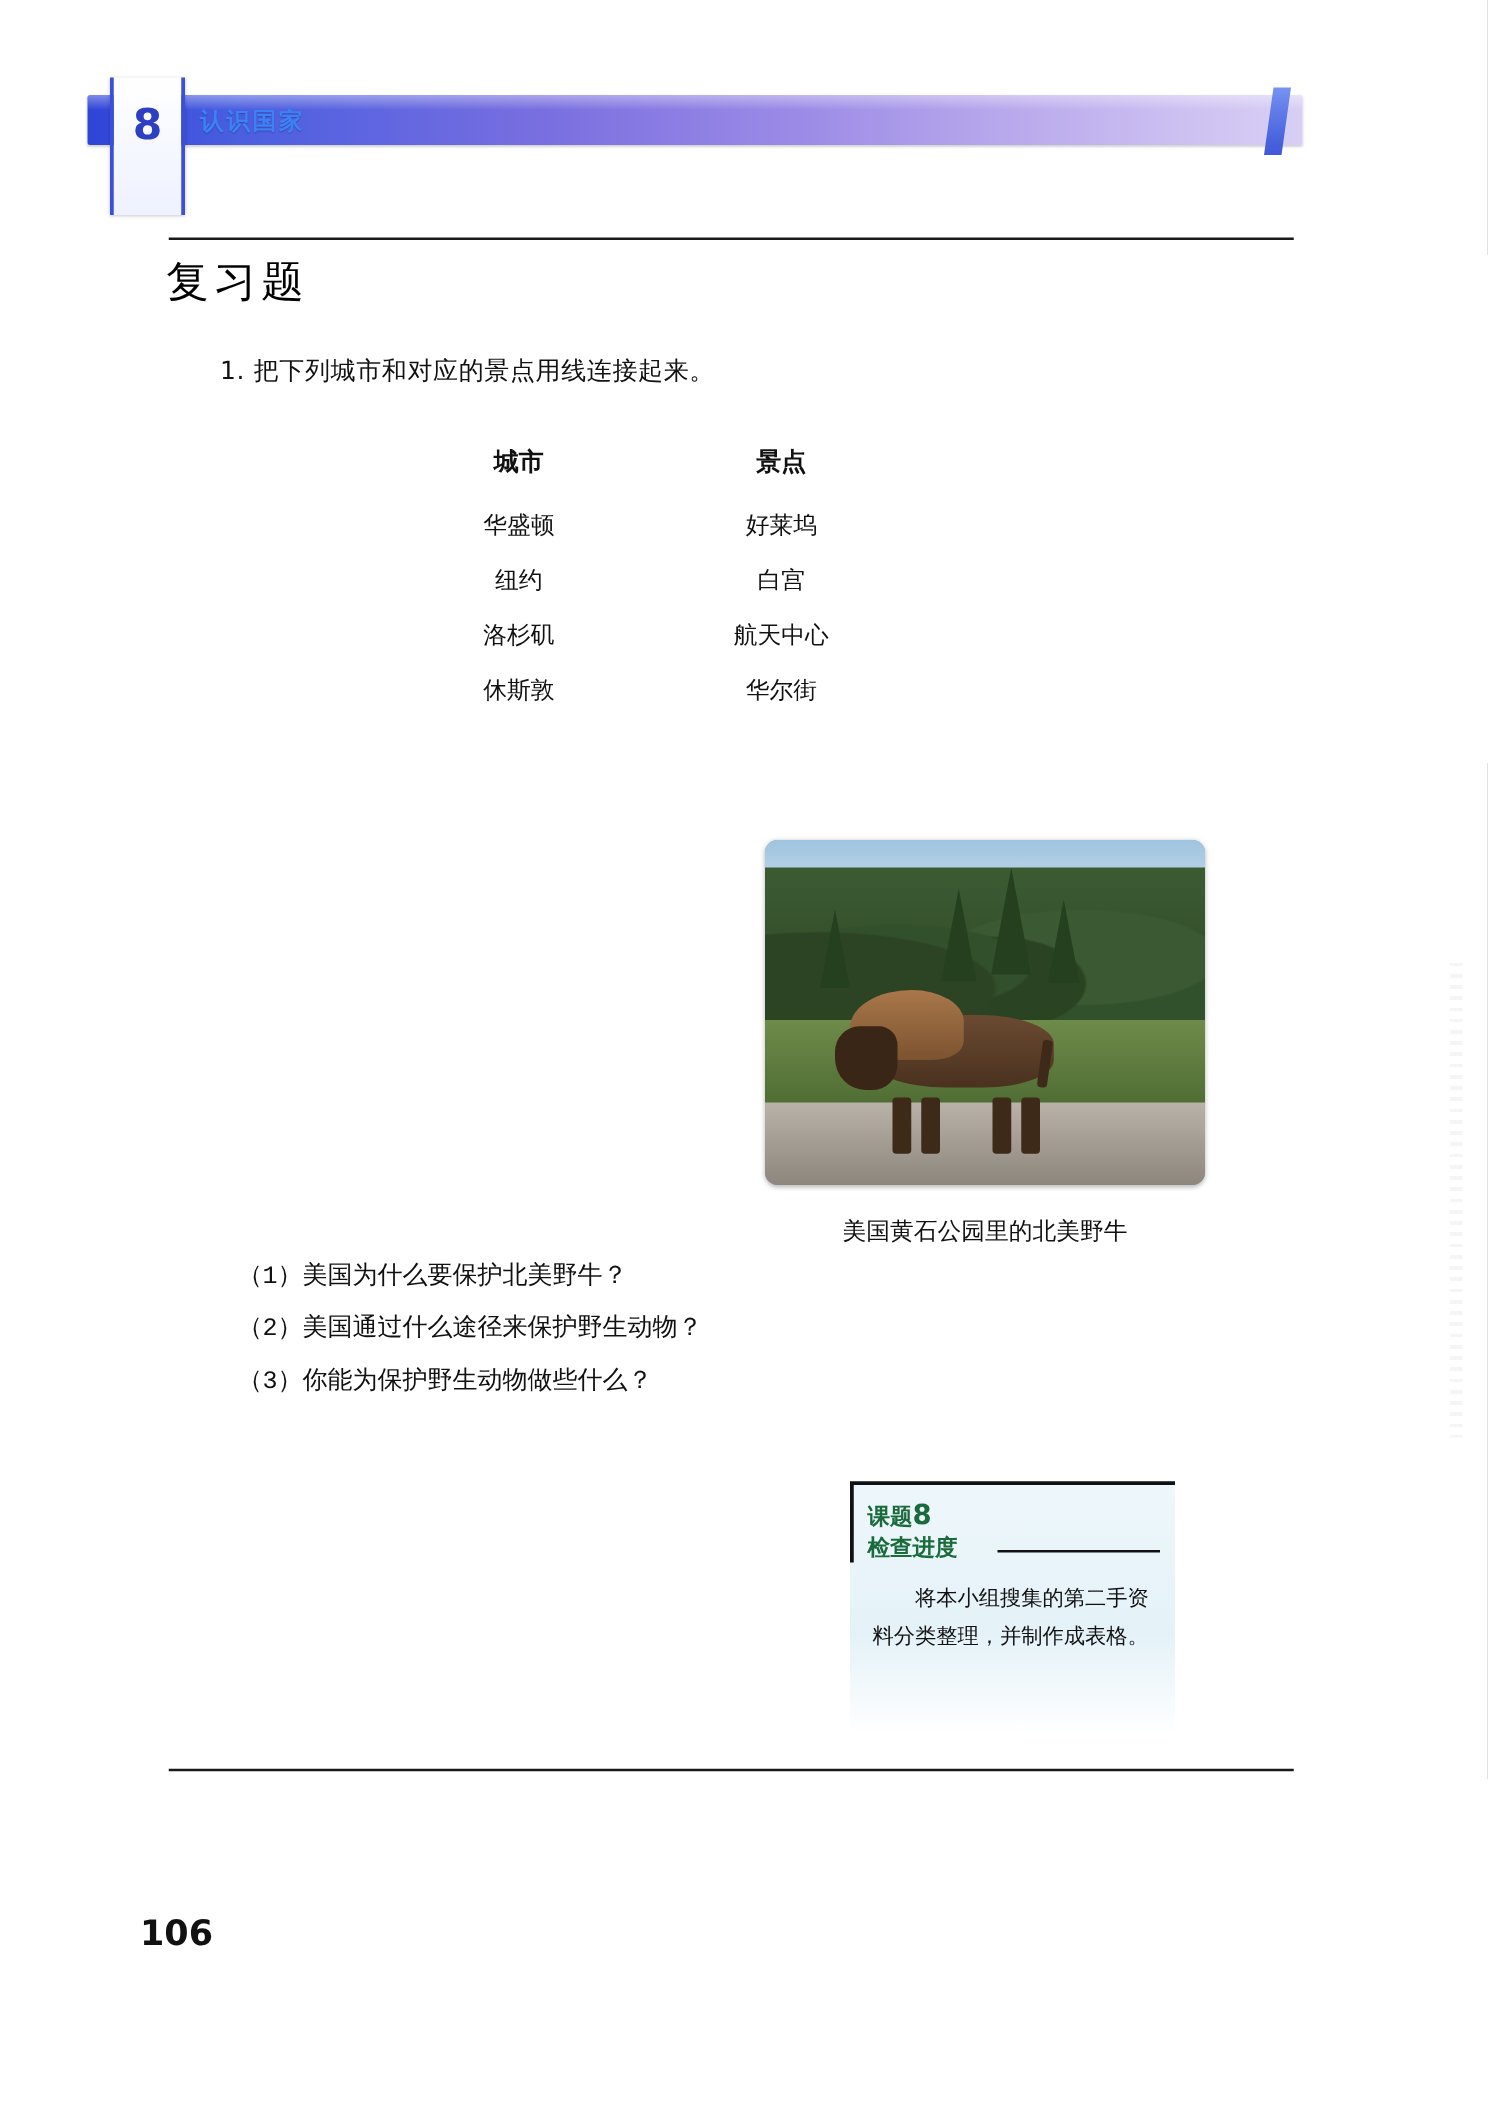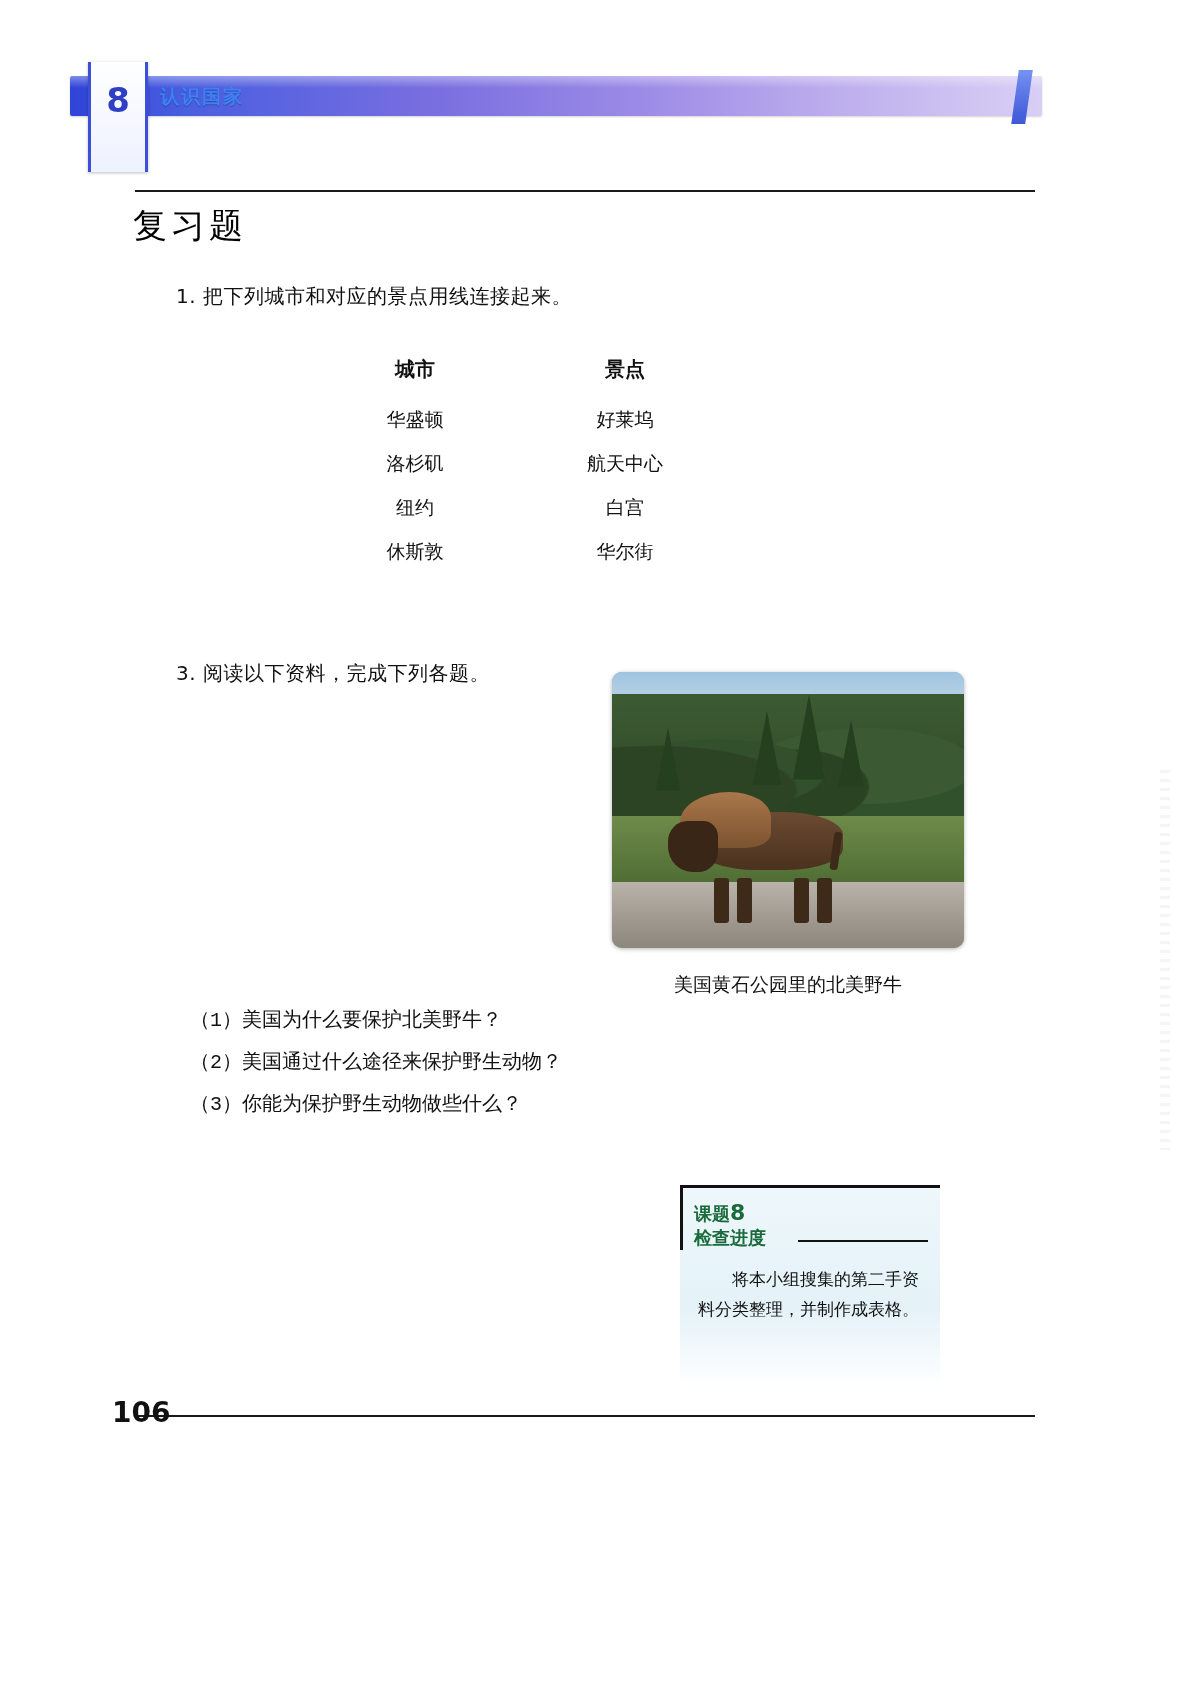--- a/index.html
+++ b/index.html
@@ -344,21 +344,21 @@
     font-size: 17px;
     line-height: 30px;
     color: #111;
     text-indent: 2em;
     font-family: "DejaVu Sans", sans-serif;
   }
   
   .page-num {
     position: absolute;
     left: 112px;
-    top: 1396px;
+    top: 1530px;
     font-size: 28px;
     font-weight: bold;
     color: #111;
     font-family: "DejaVu Sans", sans-serif;
   }
   
   .edge-strip {
     position: absolute;
     right: 20px;
     top: 770px;
@@ -390,35 +390,34 @@
   <div class="match">
     <div class="match-row match-head">
       <div class="match-col">城市</div>
       <div class="match-col right">景点</div>
     </div>
     <div class="match-row">
       <div class="match-col">华盛顿</div>
       <div class="match-col right">好莱坞</div>
     </div>
     <div class="match-row">
+      <div class="match-col">纽约</div>
+      <div class="match-col right">白宫</div>
+    </div>
+    <div class="match-row">
       <div class="match-col">洛杉矶</div>
       <div class="match-col right">航天中心</div>
-    </div>
-    <div class="match-row">
-      <div class="match-col">纽约</div>
-      <div class="match-col right">白宫</div>
     </div>
     <div class="match-row">
       <div class="match-col">休斯敦</div>
       <div class="match-col right">华尔街</div>
     </div>
   </div>
 
 
-  <div class="q" id="q3">3. 阅读以下资料，完成下列各题。</div>
 
 
   <div class="subq" id="sq1">（1）美国为什么要保护北美野牛？</div>
   <div class="subq" id="sq2">（2）美国通过什么途径来保护野生动物？</div>
   <div class="subq" id="sq3">（3）你能为保护野生动物做些什么？</div>
 
   <div class="photo-wrap">
     <div class="photo">
       <div class="sky"></div>
       <div class="hill"></div>

